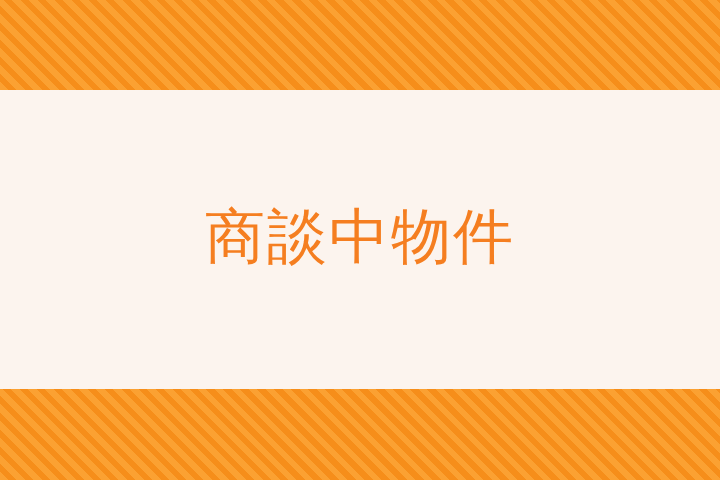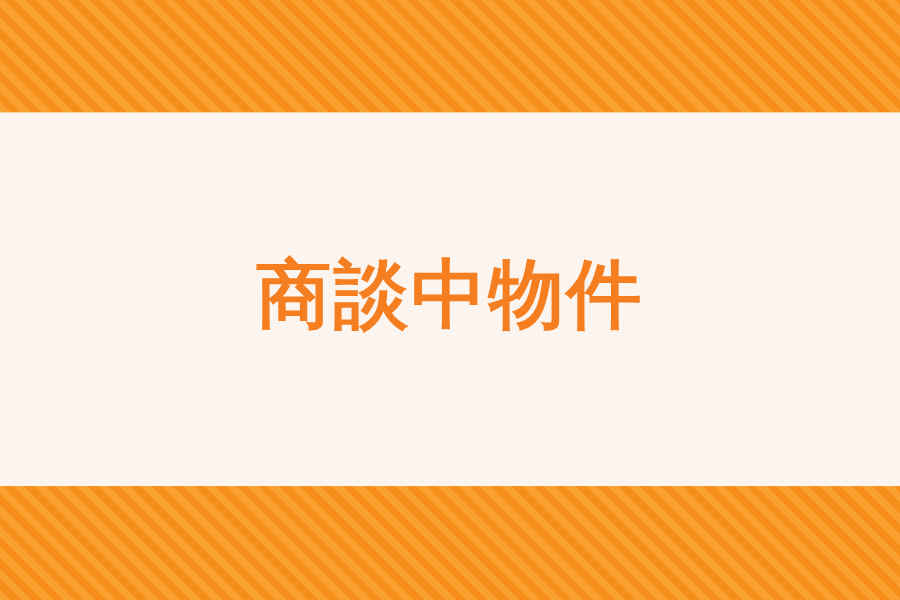--- a/index.html
+++ b/index.html
@@ -50,21 +50,21 @@
     flex-direction: column;
     align-items: center;
     justify-content: center;
     text-align: center;
     padding: 0 16px;
     box-sizing: border-box;
   }
 
   .title {
     font-size: 60px;
-    font-weight: bold;
+    font-weight: normal;
     color: #F57E20;
     line-height: 1.12;
     letter-spacing: 2px;
     margin: 0 0 6px 0;
     white-space: nowrap;
     text-align: right;
   }
 
   .subtitle {
     font-size: 33px;

